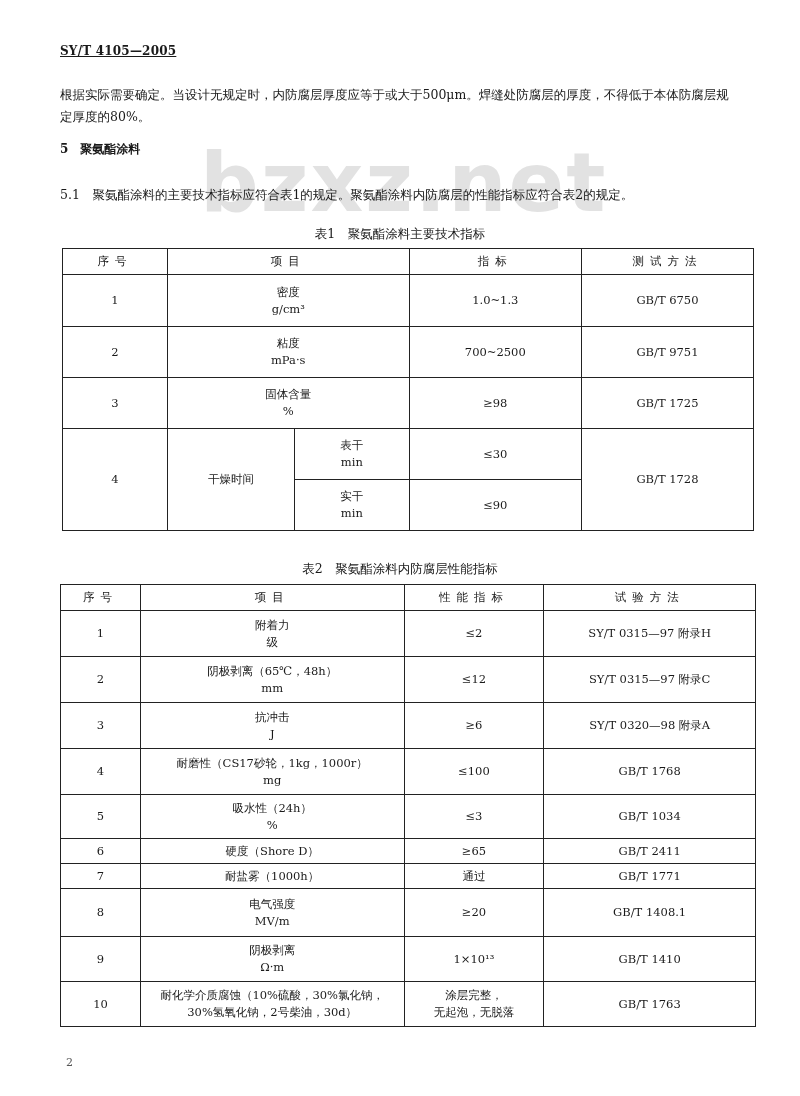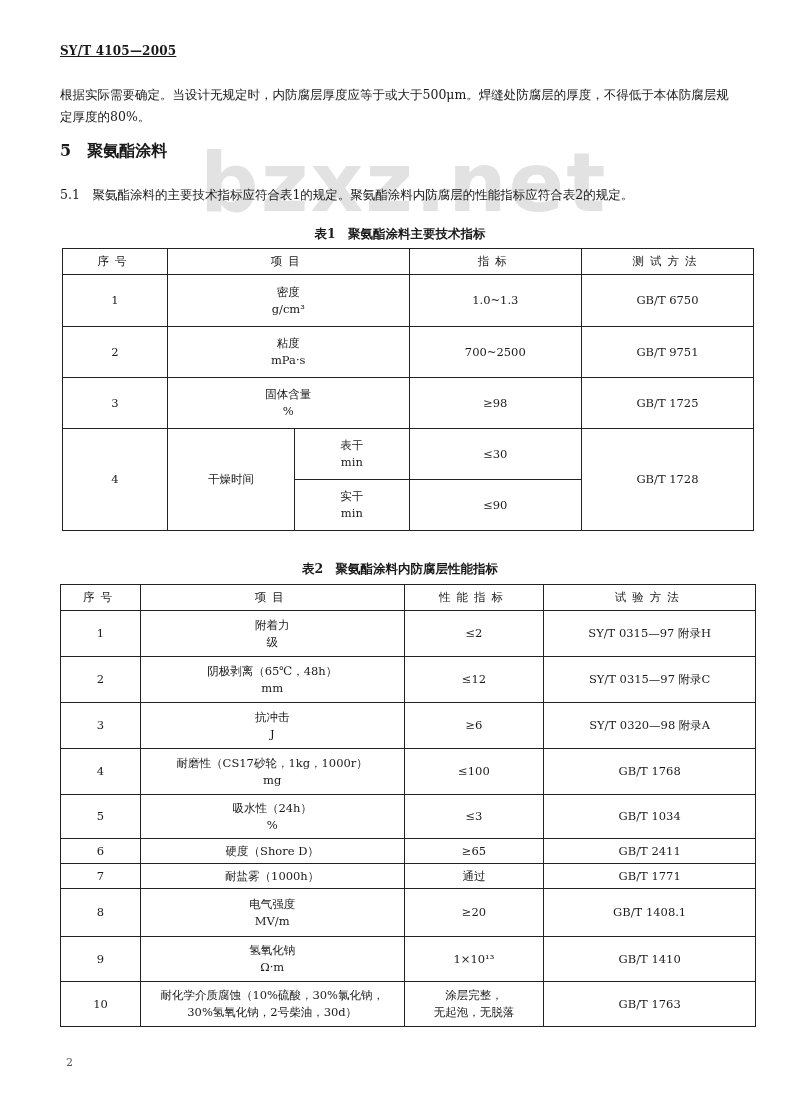--- a/index.html
+++ b/index.html
@@ -2,26 +2,26 @@
 <html><head>
 <meta charset="utf-8">
 <style>
   html, body { margin:0; padding:0; background:#fff; }
   body { width:800px; height:1096px; position:relative; overflow:hidden;
          font-family:"DejaVu Serif", "Liberation Serif", serif; color:#1a1a1a; }
   .abs { position:absolute; }
   .header { left:60px; top:44px; font-size:12px; font-weight:bold; letter-spacing:0.2px;text-decoration:underline; }
   .para { left:60px; font-size:12.5px; line-height:22px; width:680px; }
   .p1 { top:84px; }
-  .sec { left:60px; top:141px; font-size:16px; font-weight:bold; }
+  .sec { left:60px; top:141px; font-size:12px; font-weight:bold; }
   .p2 { top:184px; }
   .watermark { left:200px; top:128px; font-family:"DejaVu Sans", sans-serif;
                font-size:82px; font-weight:bold; color:rgba(190,190,190,0.45);
                letter-spacing:2px; pointer-events:none;margin-top:7px; }
-  .caption { font-size:12.5px; font-weight:bold; text-align:center; width:800px; left:0; }
+  .caption { font-size:12.5px; font-weight:normal; text-align:center; width:800px; left:0; }
   .cap1 { top:226px; }
   .cap2 { top:561px; }
   table { position:absolute; border-collapse:collapse; font-size:11.5px; }
   td, th { border:1px solid #222; text-align:center; vertical-align:middle; font-weight:normal;
            padding:0 4px; line-height:17px; }
   th { letter-spacing:6px; }
   .t1 { left:62px; top:248px; width:692px; }
   .t2 { left:60px; top:584px; width:696px; }
   .unit { display:block; }
   .pagenum { left:66px; top:1056px; font-size:11px; color:#555; }
@@ -181,21 +181,21 @@
     <td>
           <span class="unit">电气强度</span>
           <span class="unit">MV/m</span>
         </td>
     <td>≥20</td>
     <td>GB/T 1408.1</td>
   </tr>
   <tr style="height:45px">
     <td>9</td>
     <td>
-          <span class="unit">氢氧化钠</span>
+          <span class="unit">阴极剥离</span>
           <span class="unit">Ω·m</span>
         </td>
     <td>1×10¹³</td>
     <td>GB/T 1410</td>
   </tr>
   <tr style="height:45px">
     <td>10</td>
     <td>
           <span class="unit">耐化学介质腐蚀（10%硫酸，30%氯化钠，</span>
           <span class="unit">30%氢氧化钠，2号柴油，30d）</span>

